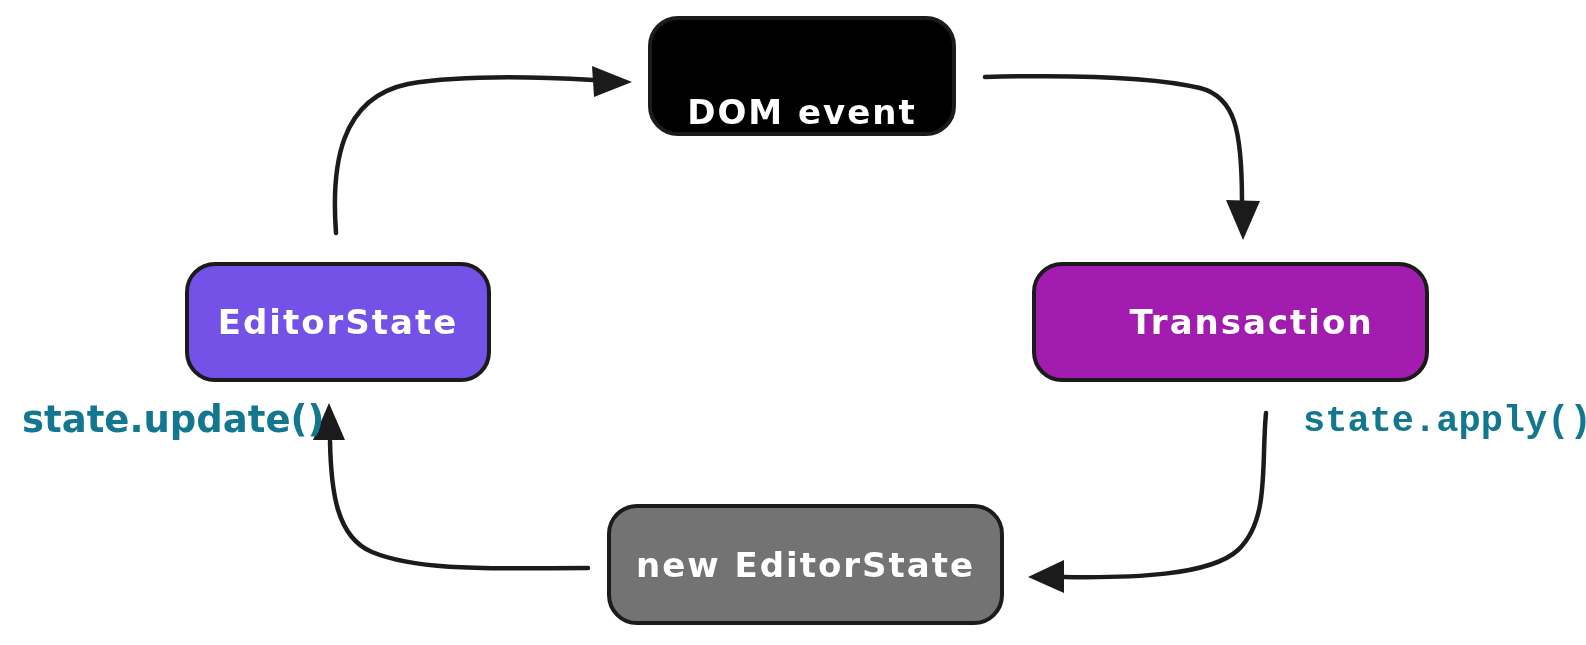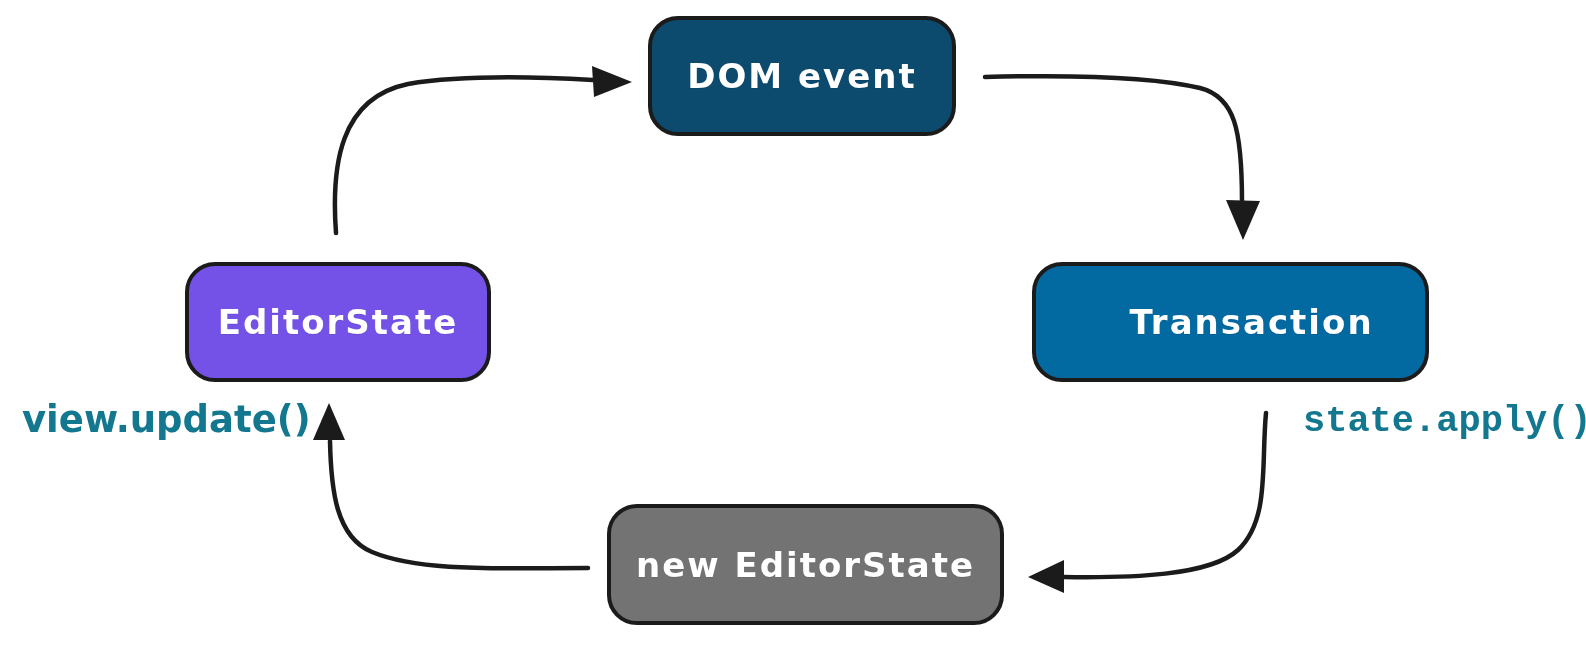--- a/index.html
+++ b/index.html
@@ -77,33 +77,33 @@
     <g>
       <path class="arrow-path" d="M 1266 413 C 1261 465 1270 520 1238 550 C 1210 576 1130 578 1064 577" style="stroke: rgb(27, 27, 27);"></path>
       <polygon points="1028,577 1064,560 1064,593" style="fill: rgb(27, 27, 27);"></polygon>
     </g>
     <g>
       <path class="arrow-path" d="M 588 568 C 500 568 420 572 372 552 C 336 537 331 490 330 441" style="stroke: rgb(27, 27, 27);"></path>
       <polygon points="329,403 313,440 345,440" style="fill: rgb(27, 27, 27);"></polygon>
     </g>
   </svg>
 
-  <div class="node node-dom-event" style="background-color: #0c4a6e;">
+  <div class="node node-dom-event" style="background-color: #000000; align-items: flex-end;">
     <span>DOM event</span>
   </div>
 
   <div class="node node-editor-view" style="background-color: rgb(116, 82, 232);">
     <span>EditorState</span>
   </div>
 
-  <div class="node node-transaction" style="background-color: #0369a1; padding-left: 42px;">
+  <div class="node node-transaction" style="background-color: #a21caf; padding-left: 42px;">
     <span>Transaction</span>
   </div>
 
   <div class="node node-new-editor-state" style="background-color: #737373;">
     <span>new EditorState</span>
   </div>
 
-  <div class="annotation annotation-view-update" style="color: rgb(19, 120, 143);">view.update()</div>
+  <div class="annotation annotation-view-update" style="color: rgb(19, 120, 143);">state.update()</div>
 
   <div class="annotation annotation-state-apply" style="color: rgb(19, 120, 143); font-family: Liberation Mono, monospace;">state.apply()</div>
 
 </div>
 
 </body></html>

